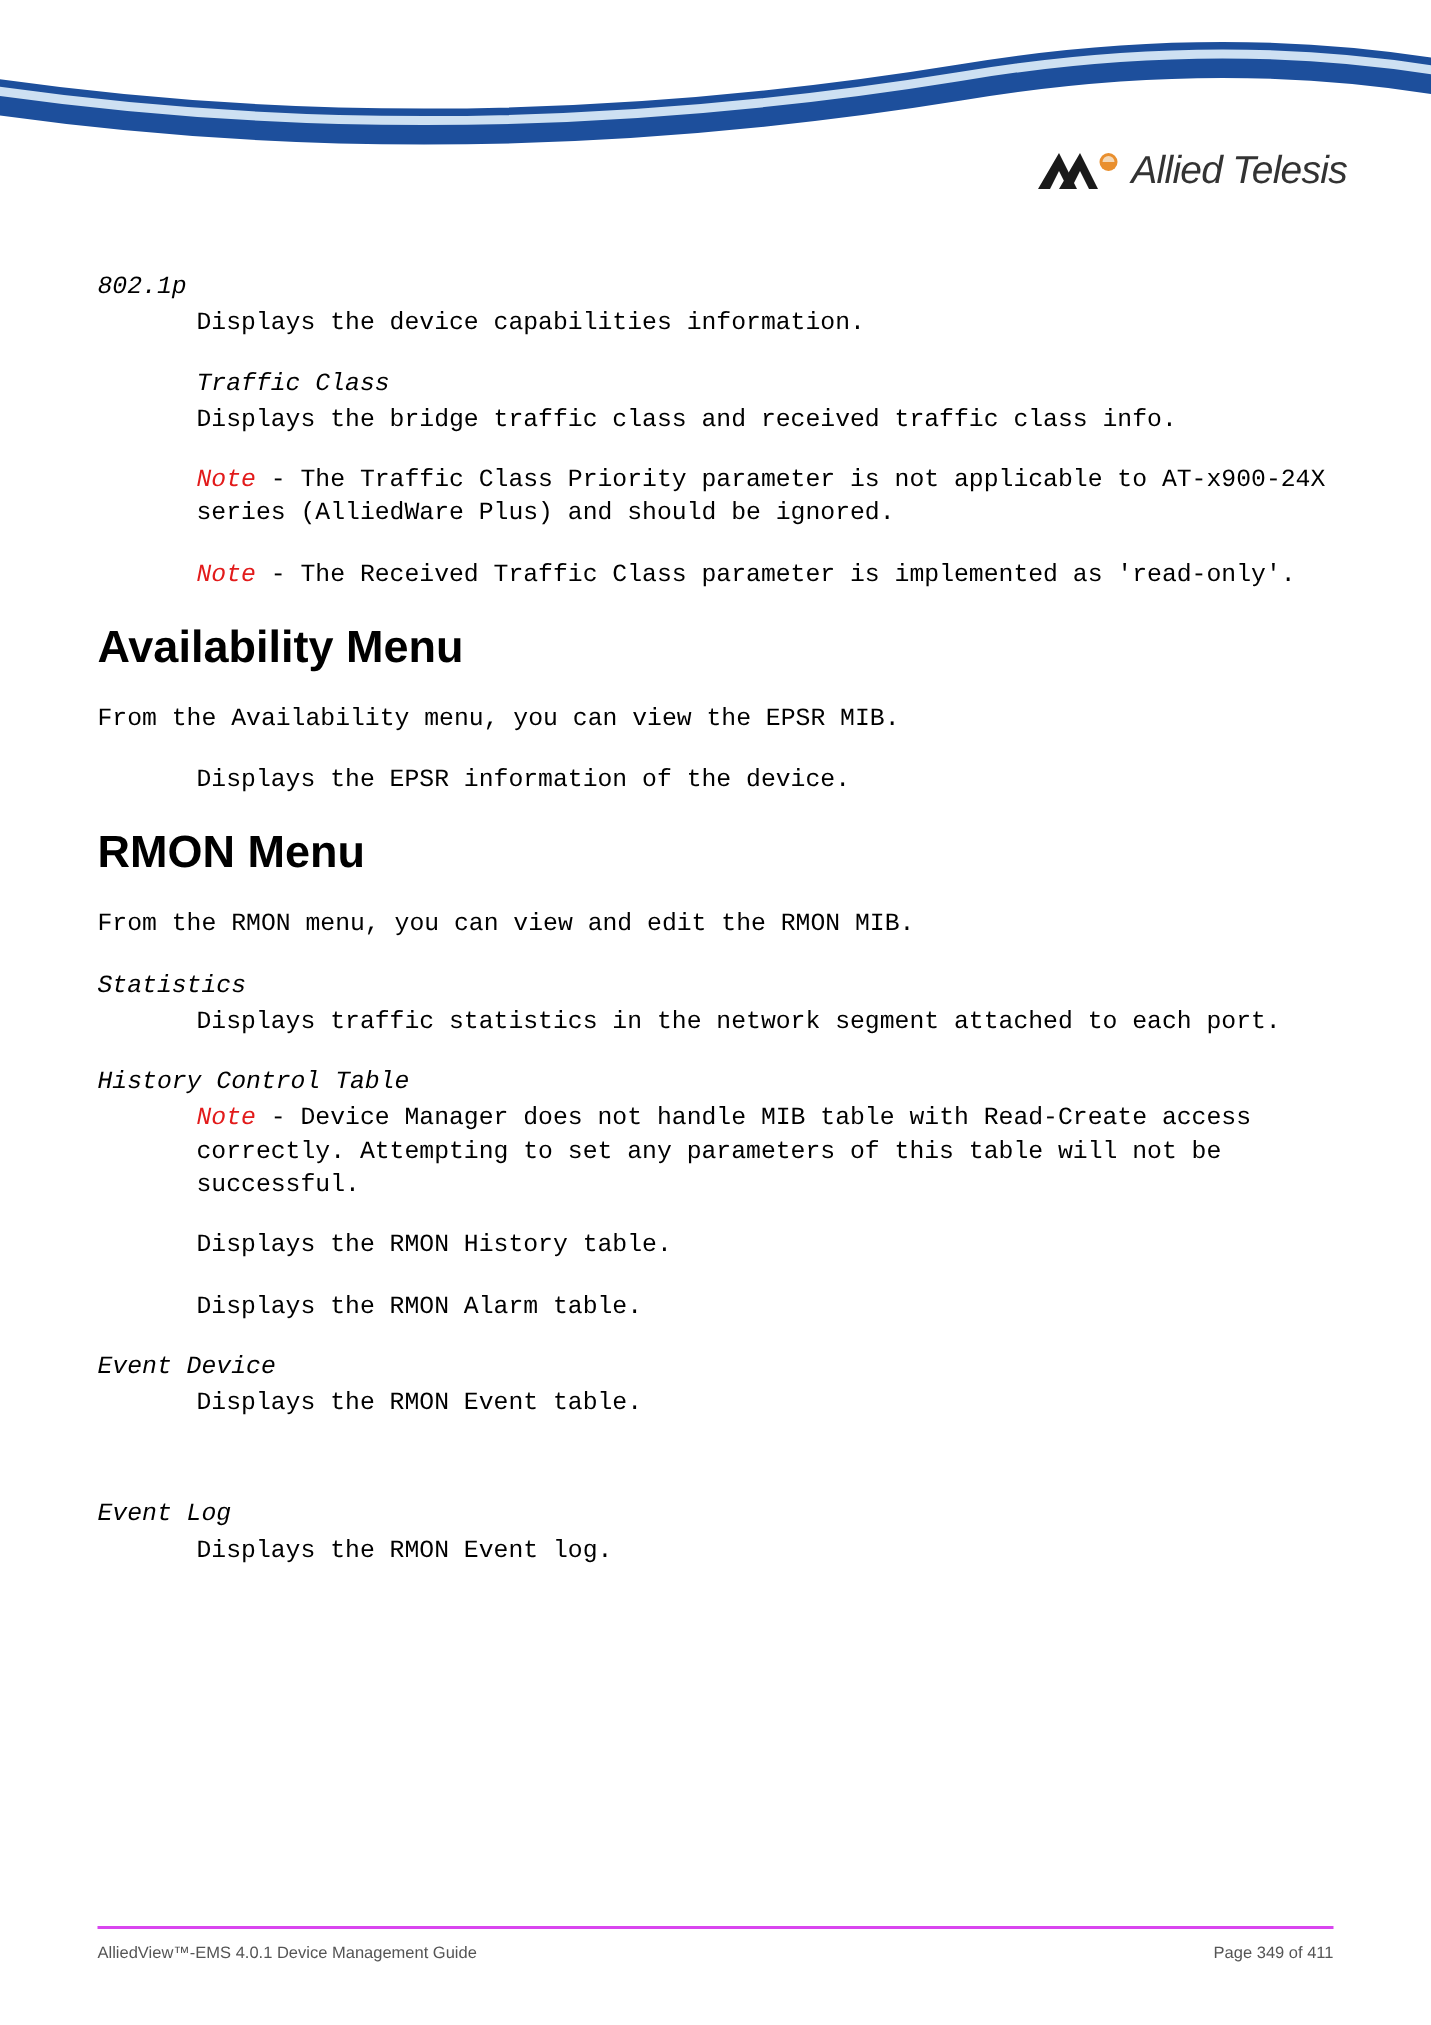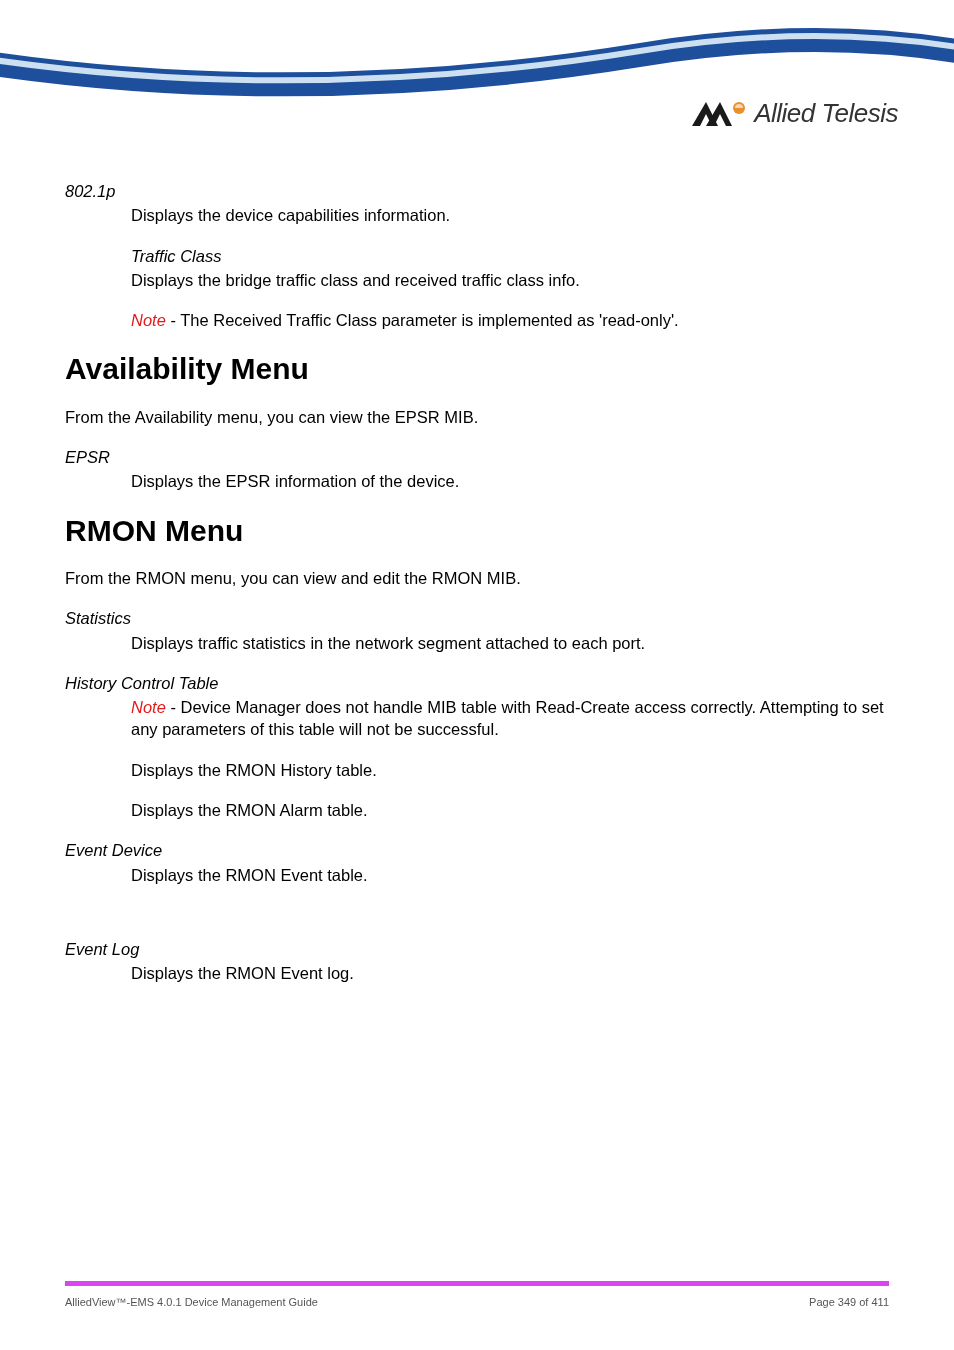--- a/index.html
+++ b/index.html
@@ -30,37 +30,37 @@
   }
   .logo-text { font-weight: 500; letter-spacing: -0.5px; }
   .content {
     position: absolute;
     top: 180px;
     left: 65px;
     width: 824px;
     font-size: 16.5px;
     line-height: 1.35;
   }
-  .italic { font-style: italic; }
+  .italic { font-style: italic; font-family: Liberation Mono, monospace; }
   .indent { margin-left: 66px; }
-  .para { margin-bottom: 18px; }
+  .para { margin-bottom: 18px; font-family: Liberation Mono, monospace; }
   .tight { margin-bottom: 2px; }
   .h2 {
     font-size: 30px;
     font-weight: 700;
     margin-top: 10px;
     margin-bottom: 16px;
   }
   .note-kw { color: #e21b1b; font-style: italic; font-weight: 500; }
   .footer {
     position: absolute;
     bottom: 42px;
     left: 65px;
     width: 824px;
-    border-top: 5px solid #d946ef;
+    border-top: 2px solid #d946ef;
     padding-top: 10px;
     display: flex;
     justify-content: space-between;
     font-size: 11px;
     color: #555;
   }
 </style>
 </head>
 <body>
 
@@ -82,29 +82,31 @@
 
 <div class="content">
 
   <div class="italic tight">802.1p</div>
   <div class="indent">
     <div class="para">Displays the device capabilities information.</div>
 
     <div class="italic tight">Traffic Class</div>
     <div class="para">Displays the bridge traffic class and received traffic class info.</div>
 
+    <div class="para">
+      <span class="note-kw">Note</span><span> - The Traffic Class Priority parameter is not applicable to AT-x900-24X series (AlliedWare Plus) and should be ignored.</span>
+    </div>
 
     <div class="para">
       <span class="note-kw">Note</span><span> - The Received Traffic Class parameter is implemented as 'read-only'.</span>
     </div>
   </div>
 
   <div class="h2">Availability Menu</div>
   <div class="para">From the Availability menu, you can view the EPSR MIB.</div>
-  <div class="italic tight">EPSR</div>
   <div class="indent para">Displays the EPSR information of the device.</div>
 
   <div class="h2">RMON Menu</div>
   <div class="para">From the RMON menu, you can view and edit the RMON MIB.</div>
 
   <div class="italic tight">Statistics</div>
   <div class="indent para">Displays traffic statistics in the network segment attached to each port.</div>
 
   <div class="italic tight">History Control Table</div>
   <div class="indent">

